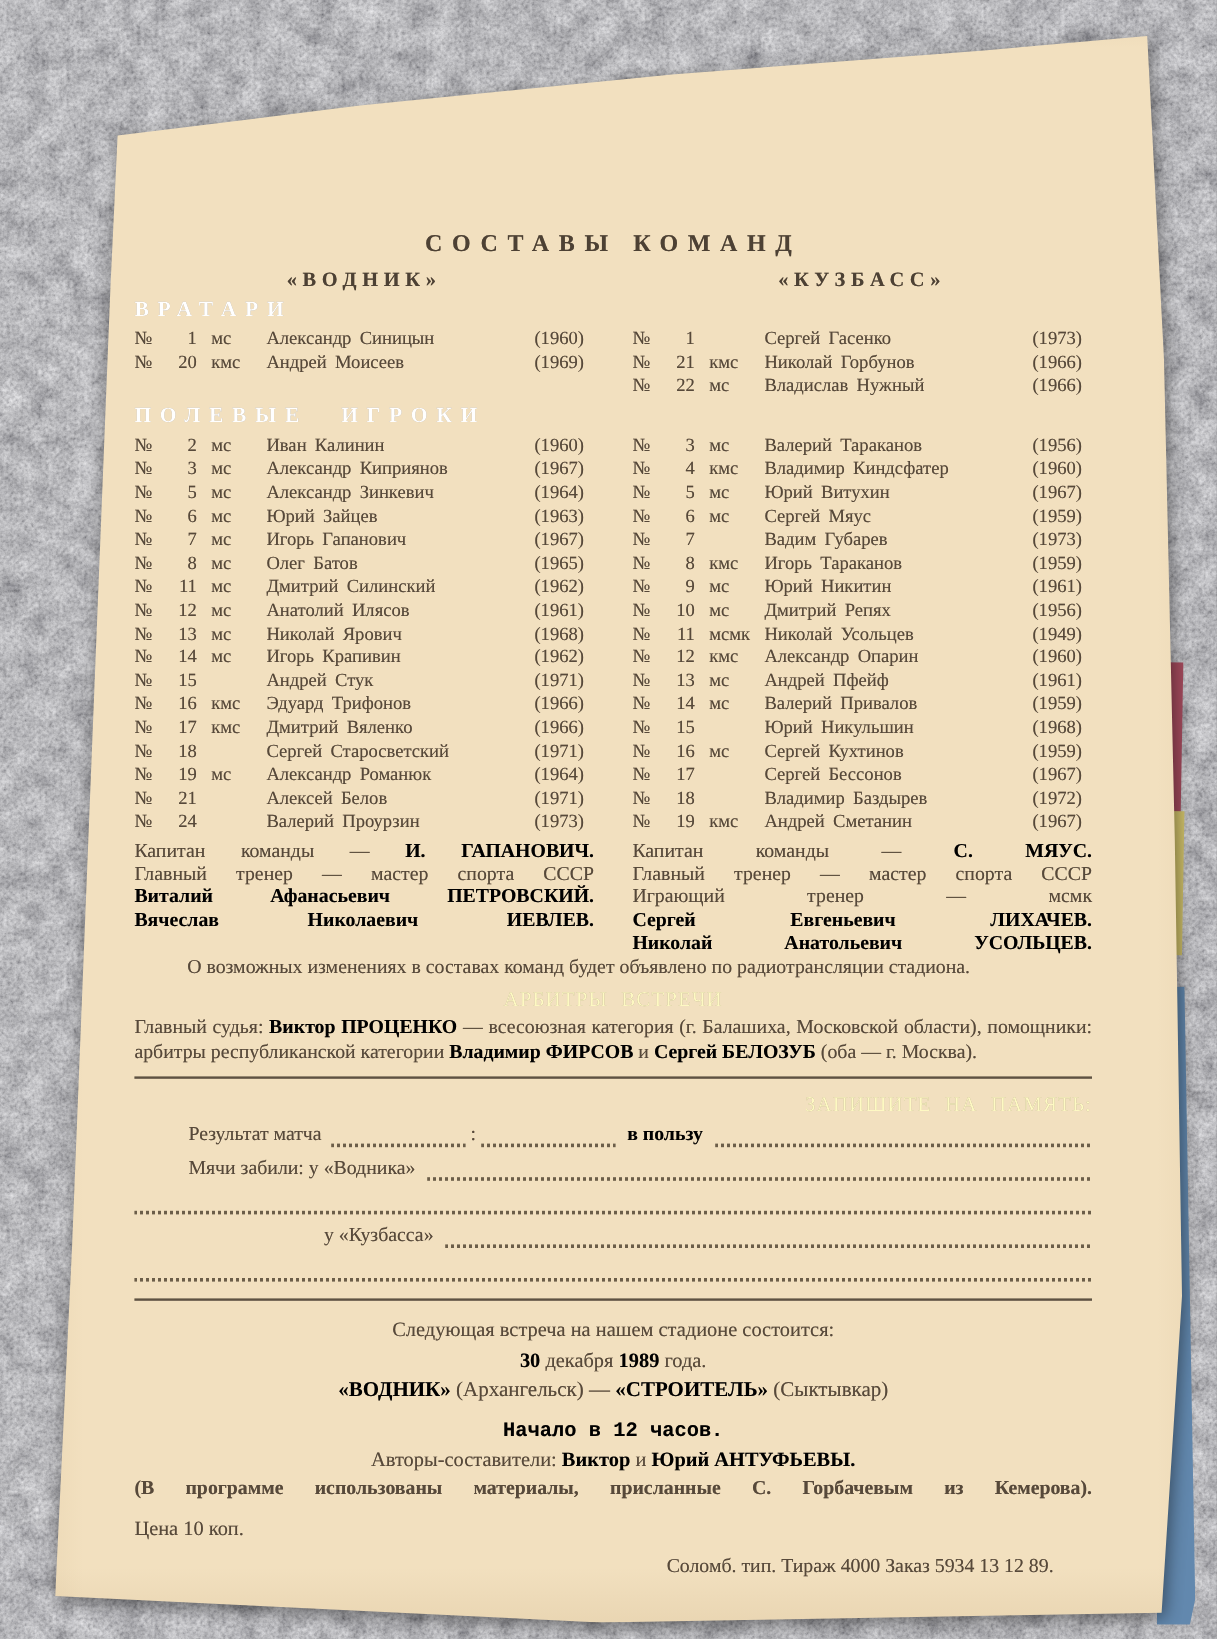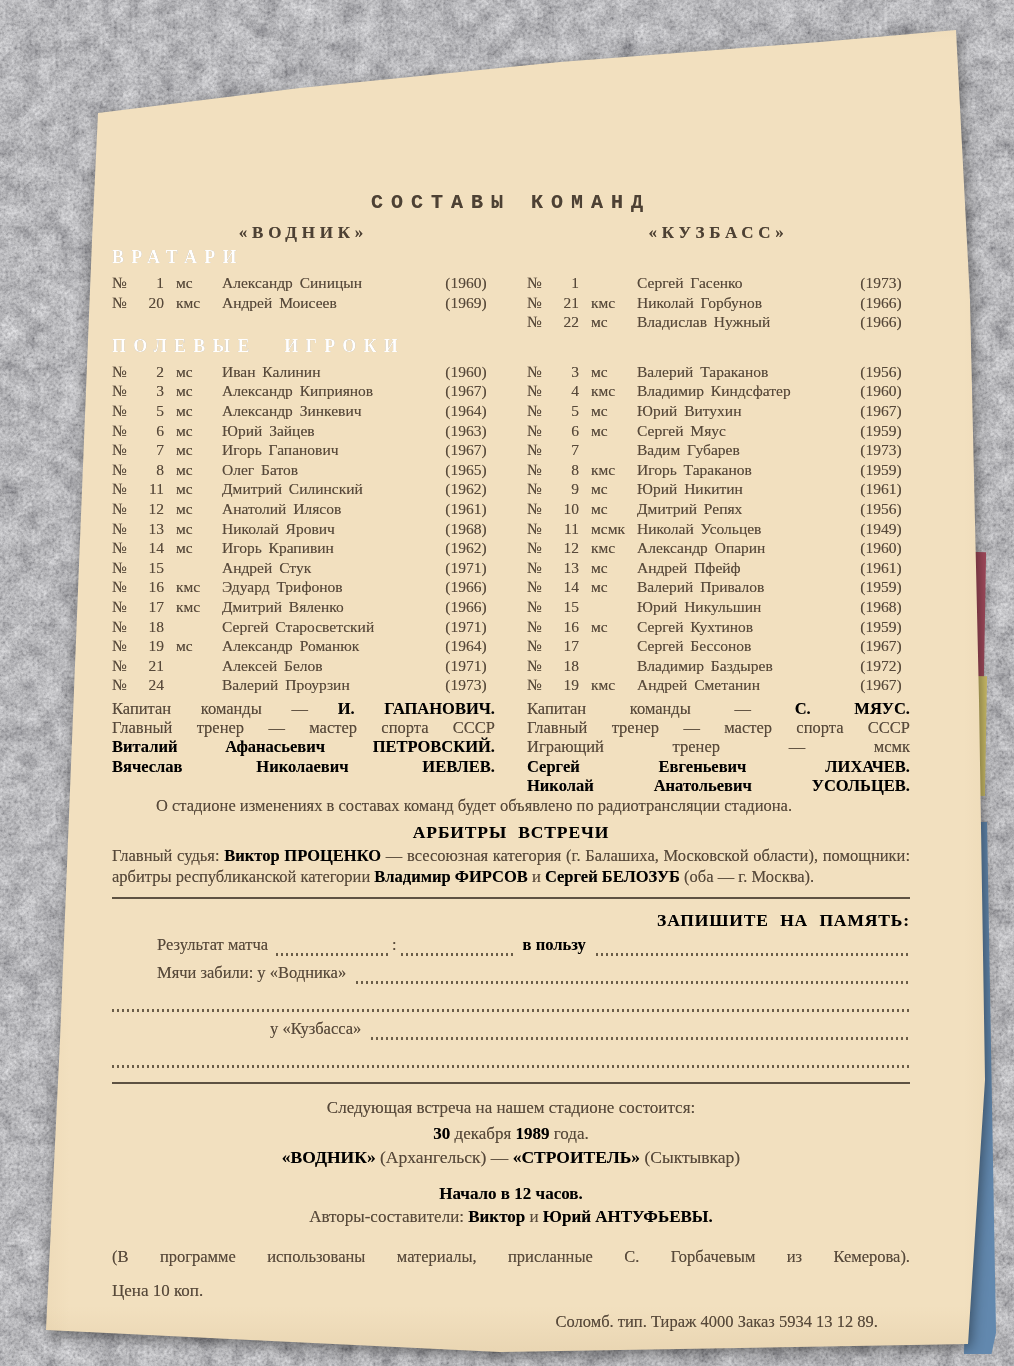--- a/index.html
+++ b/index.html
@@ -26,27 +26,27 @@
       #f2e0bf;
     clip-path:polygon(98px 113px,300px 88px,560px 62px,820px 42px,956px 30px,
       970px 300px,979px 700px,985px 1080px,968px 1344px,
       500px 1352px,46px 1330px,60px 1040px,78px 590px,92px 240px);
   }
   .content{position:absolute;left:112px;top:186px;width:798px;z-index:3;
     color:#57493a;text-shadow:0 0 .5px rgba(87,73,58,.55);}
   b{color:#000000;font-weight:bold;}
 
   .h-title{font-size:20px;line-height:22px;font-weight:bold;letter-spacing:.40em;
-    text-align:center;color:#4d4134;margin:6px 0 8px;font-family:Liberation Mono, monospace;}
+    text-align:center;color:#4d4134;margin:6px 0 8px;}
   .teams-row{display:grid;grid-template-columns:1fr 1fr;column-gap:32px;margin-bottom:2px;}
   .h-team{font-size:17px;line-height:22px;font-weight:bold;letter-spacing:.28em;text-align:center;color:#4d4134;}
   .h-sec{font-size:18px;line-height:22px;font-weight:bold;letter-spacing:.40em;word-spacing:16px;
     text-align:left;color:#ffffff;margin:2px 0 6px;}
-  .h-sub{font-size:17.5px;line-height:22px;font-weight:bold;letter-spacing:.05em;word-spacing:6px;
-    text-align:center;color:#000000;}
+  .h-sub{font-size:17.5px;line-height:22px;font-weight:normal;letter-spacing:.05em;word-spacing:6px;
+    text-align:center;color:#fef9c3;}
 
   .cols{display:grid;grid-template-columns:1fr 1fr;column-gap:32px;align-items:start;}
   .prow{display:flex;align-items:baseline;height:19.6px;font-size:15.5px;white-space:nowrap;}
   .c-sign{width:30px;}
   .c-num{width:22px;text-align:right;margin-right:12px;}
   .c-rank{width:46px;}
   .c-name{flex:1;word-spacing:3px;}
   .c-year{width:58px;text-align:center;}
 
   .staff{margin-top:3px;}
@@ -66,23 +66,23 @@
   .d1{flex:0 0 112px;margin-left:8px;margin-right:4px;}
   .d2{flex:0 0 112px;margin-left:4px;margin-right:10px;}
   .dfill{flex:1;margin-left:10px;}
   .dfull{flex:1;}
   .mlabel{white-space:nowrap;}
 
   .center{font-size:17px;line-height:21px;text-align:center;}
   .nm-intro{margin-top:13px;}
   .nm-date{margin-top:5px;}
   .nm-teams{margin-top:3px;font-size:17.5px;}
-  .nm-time{margin-top:15px;}
+  .nm-time{margin-top:15px;font-family:Liberation Mono, monospace;}
   .nm-authors{margin-top:2px;}
-  .nm-credits{margin-top:20px;font-size:16.5px;text-align:justify;text-align-last:justify;}
+  .nm-credits{margin-top:3px;font-size:16.5px;text-align:justify;text-align-last:justify;font-weight:bold;}
   .nm-price{margin-top:14px;font-size:17px;text-align:left;}
   .nm-imprint{margin-top:11px;font-size:16.5px;text-align:right;padding-right:32px;}
 </style>
 </head>
 <body>
 
 <svg class="carpet" width="1014" height="1366" xmlns="http://www.w3.org/2000/svg">
   <defs>
     <filter id="carpetFine" x="0" y="0" width="100%" height="100%">
       <feTurbulence type="fractalNoise" baseFrequency="0.34" numOctaves="4" seed="11" stitchTiles="stitch"></feTurbulence>
@@ -427,21 +427,21 @@
       </div>
     <div>
         <div class="jline">Капитан команды — <b>С. МЯУС.</b></div>
         <div class="jline">Главный тренер — мастер спорта СССР</div>
         <div class="jline">Играющий тренер — мсмк</div>
         <div class="jline"><b>Сергей Евгеньевич ЛИХАЧЕВ.</b></div>
         <div class="jline"><b>Николай Анатольевич УСОЛЬЦЕВ.</b></div>
       </div>
   </div>
 
-  <div class="jpar note">О стадионе изменениях в составах команд будет объявлено по радиотрансляции стадиона.</div>
+  <div class="jpar note">О возможных изменениях в составах команд будет объявлено по радиотрансляции стадиона.</div>
 
   <div class="h-sub" style="margin-top:5px">АРБИТРЫ ВСТРЕЧИ</div>
   <div class="jpar refpara">Главный судья: <b>Виктор ПРОЦЕНКО</b> — всесоюзная категория (г. Балашиха, Московской области), помощники: арбитры республиканской категории <b>Владимир ФИРСОВ</b> и <b>Сергей БЕЛОЗУБ</b> (оба — г. Москва).</div>
 
   <div class="rule"></div>
 
   <div class="memo">
     <div class="h-sub">ЗАПИШИТЕ НА ПАМЯТЬ:</div>
 
     <div class="mrow">

